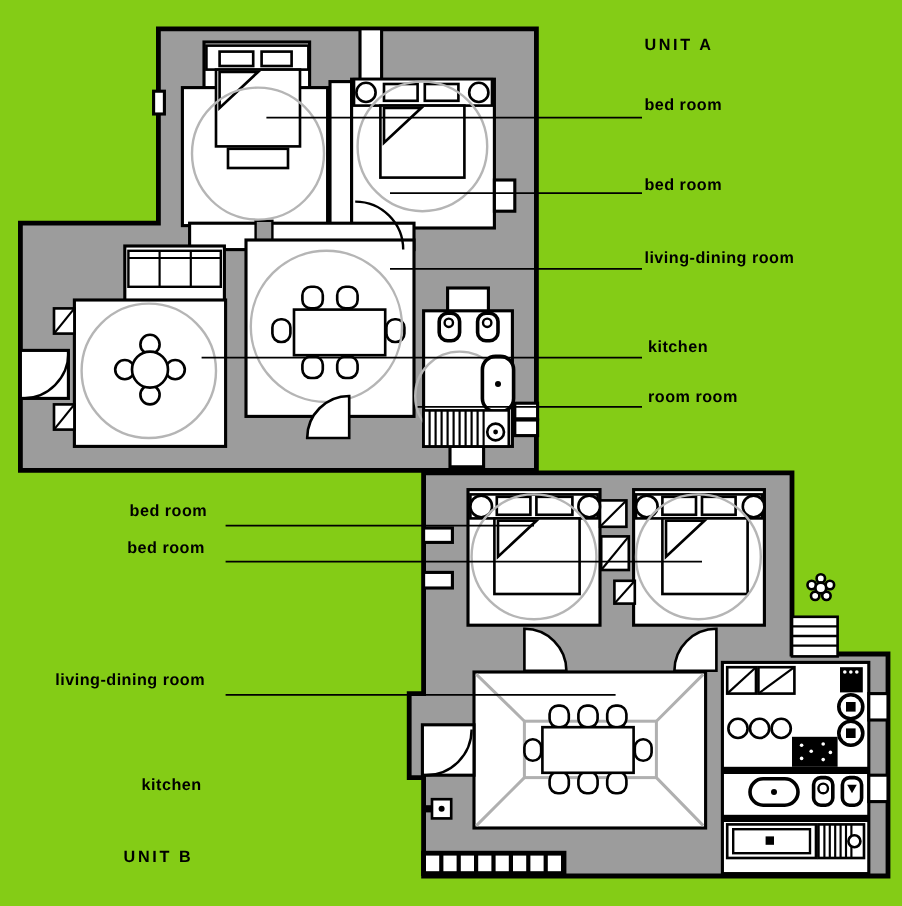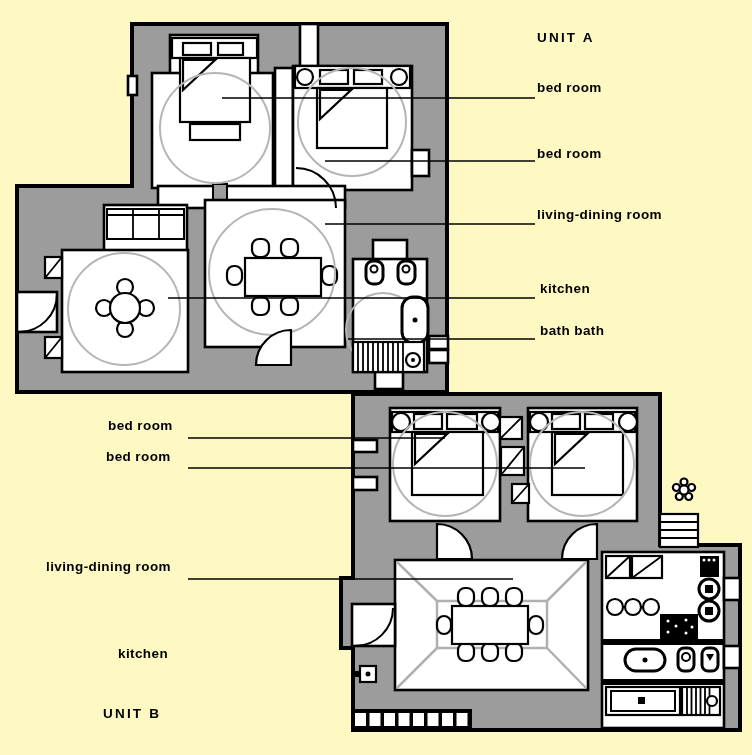--- a/index.html
+++ b/index.html
@@ -1,17 +1,17 @@
 <!DOCTYPE html>
 <html><head>
 <meta charset="utf-8">
 <style>
   html,body{margin:0;padding:0;background:#fff;}
   .stage{
-    position:relative;width:752px;height:755px;background:#fef9c3;overflow:hidden;
+    position:relative;width:752px;height:755px;background:#84cc16;overflow:hidden;
     font-family:"Liberation Sans", sans-serif;
   }
   .stage svg{position:absolute;left:0;top:0;}
   
   .wall{fill:#9c9c9c;stroke:#000;stroke-width:4;stroke-linejoin:miter;}
   .rm{fill:#ffffff;stroke:#000;stroke-width:2.6;}
   .gsolid{fill:#9c9c9c;stroke:#000;stroke-width:2;}
   .fx{fill:#ffffff;stroke:#000;stroke-width:2.2;}
   .fx3{fill:#ffffff;stroke:#000;stroke-width:3;}
   .ln{fill:none;stroke:#000;stroke-width:2;}
@@ -305,21 +305,21 @@
     <line class="ld" x1="188" y1="468" x2="585" y2="468"></line>
     <line class="ld" x1="188" y1="579" x2="513" y2="579"></line>
   </g>
 </svg>
 
 <div class="lbl unit-title" style="left:537px;top:30px;">UNIT A</div>
 <div class="lbl" style="left:537px;top:80px;">bed room</div>
 <div class="lbl" style="left:537px;top:146px;">bed room</div>
 <div class="lbl" style="left:537px;top:207px;">living-dining room</div>
 <div class="lbl" style="left:540px;top:281px;">kitchen</div>
-<div class="lbl" style="left:540px;top:323px;">bath bath</div>
+<div class="lbl" style="left:540px;top:323px;">room room</div>
 
 <div class="lbl" style="left:108px;top:418px;">bed room</div>
 <div class="lbl" style="left:106px;top:449px;">bed room</div>
 <div class="lbl" style="left:46px;top:559px;">living-dining room</div>
 <div class="lbl" style="left:118px;top:646px;">kitchen</div>
 <div class="lbl unit-title" style="left:103px;top:706px;">UNIT B</div>
 
 </div>
 
 </body></html>

